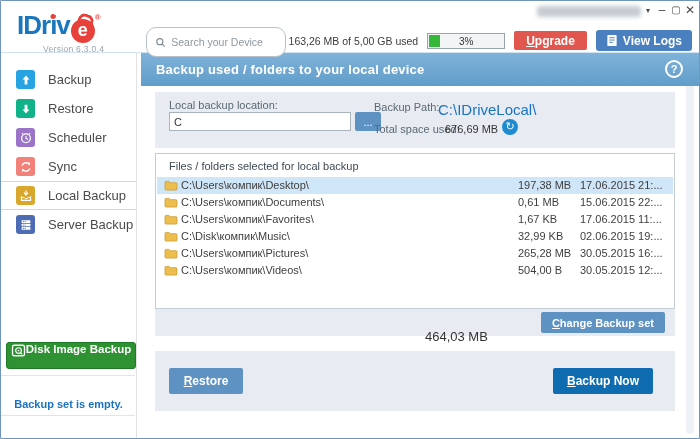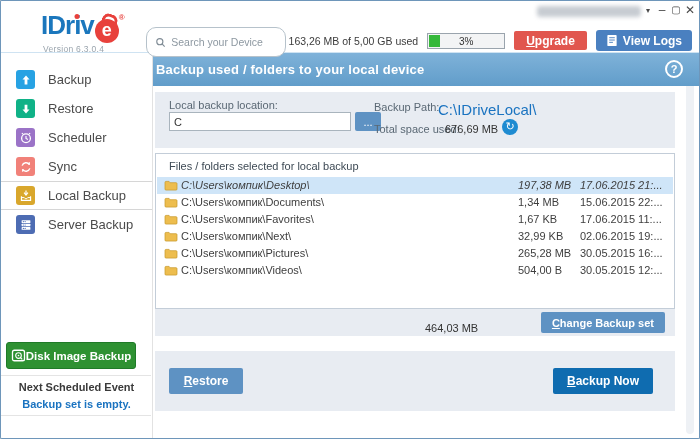--- a/index.html
+++ b/index.html
@@ -13,47 +13,47 @@
   .titlebar { position:absolute; top:0; right:0; height:20px; width:340px; z-index:30; }
   .blur-pill { position:absolute; right:58px; top:5px; width:104px; height:11px; background:#c7ccd2; border-radius:3px; filter:blur(2px); }
   .win-ctl { position:absolute; top:2px; font-size:12px; color:#4a4a4a; cursor:default; width:14px; text-align:center; }
   .caret { right:44px; font-size:8px; top:5px; }
   .minz { right:30px; }
   .maxz { right:16px; font-size:10px; top:3px; }
   .closez { right:2px; }
   
   .topbar { position:absolute; left:0; top:0; width:100%; height:52px; background:#fff; border-bottom:1px solid #cfe3f2; z-index:10; }
   .logo { position:absolute; left:16px; top:4px; }
-  .brand { font-size:26px; font-weight:bold; color:#1b77bd; letter-spacing:-1px; line-height:26px;margin-left:24px; }
+  .brand { font-size:26px; font-weight:bold; color:#1b77bd; letter-spacing:-1px; line-height:26px; }
   .brand .i-dotted { position:relative; display:inline-block; }
   .brand .i-dotted::before { content:''; position:absolute; top:1.5px; left:50%; transform:translateX(-50%); width:5px; height:5px; border-radius:50%; background:#e8413c; }
   .brand-e { position:relative; display:inline-block; width:24px; height:24px; background:#e8413c; color:#fff; border-radius:50%; text-align:center; line-height:23px; font-size:18px; font-weight:bold; letter-spacing:0; vertical-align:-2px; margin-left:1px; }
   .brand-e::before { content:''; position:absolute; top:-5px; right:1px; width:10px; height:8px; border:3px solid #e8413c; border-bottom:none; border-radius:7px 7px 0 0; transform:rotate(18deg); }
   .reg { font-size:8px; color:#e8413c; vertical-align:14px; letter-spacing:0; }
   .version { font-size:8.5px; color:#9aa4ad; margin-top:1px; margin-left:26px; letter-spacing:.3px; }
   .search { position:absolute; left:145px; top:26px; width:140px; height:19px; border:1px solid #b6c2cb; border-radius:10px; display:flex; align-items:center; padding:14px 8px; background:#fff; }
   .search input { border:none; outline:none; font-size:10.5px; color:#555; width:100%; margin-left:5px; font-family:"Liberation Sans", sans-serif; }
   .search input::placeholder { color:#8d98a1; }
   .topright { position:absolute; right:7px; top:29px; display:flex; align-items:center; gap:9px; }
   .usage-text { font-size:10.5px; color:#3c3c3c; white-space:nowrap; }
   .pbar { position:relative; width:78px; height:16px; border:1px solid #9aa4ad; background:#f3f4f5; }
   .pfill { position:absolute; left:1px; top:1px; bottom:1px; width:14%; background:#35b83a; }
   .plabel { position:absolute; inset:0; text-align:center; font-size:10px; color:#333; line-height:15px; }
   .btn-upgrade { background:#e1564e; color:#fff; border:none; border-radius:2px; height:19px; padding:0 12px; font-size:12px; font-weight:bold; cursor:pointer; font-family:"Liberation Sans", sans-serif; }
   .btn-viewlogs { display:flex; align-items:center; gap:5px; background:#4a80c0; color:#fff; border:none; border-radius:3px; height:21px; padding:0 10px; font-size:12px; font-weight:bold; cursor:pointer; font-family:"Liberation Sans", sans-serif; }
   .accel { display:inline-block; }
   .accel::first-letter { text-decoration:underline; }
   
-  .sidebar { position:absolute; left:0; top:52px; bottom:0; width:152px; background:#fff; border-right:1px solid #e2e2e2; z-index:5; }
+  .sidebar { position:absolute; left:0; top:52px; bottom:0; width:136px; background:#fff; border-right:1px solid #e2e2e2; z-index:5; }
   .snav { padding-top:12px; }
   .sitem { display:flex; align-items:center; height:29px; padding-left:15px; cursor:pointer; }
   .sitem.sel { border-top:1px solid #d6d6d6; border-bottom:1px solid #d6d6d6; background:#fff; }
   .sicon { width:19px; height:19px; border-radius:3px; display:inline-flex; align-items:center; justify-content:center; flex:none; }
   .slabel { font-size:13px; color:#4b4b4b; margin-left:13px; }
-  .disk-btn { position:absolute; left:5px; top:289px; width:130px; height:27px; background:#2e9132; border:1px solid #1f7a28; border-radius:3px; color:#fff; font-weight:bold; font-size:11.5px; display:flex; align-items:center; justify-content:center; cursor:pointer; font-family:"Liberation Sans", sans-serif; }
+  .disk-btn { position:absolute; left:5px; top:289px; width:130px; height:27px; background:#2e9132; border:1px solid #1f7a28; border-radius:3px; color:#fff; font-weight:bold; font-size:11.5px; display:flex; justify-content:center; cursor:pointer; font-family:"Liberation Sans", sans-serif; }
   .s-hr { position:absolute; left:0; right:1px; border-top:1px solid #e4e4e4; }
   .hr1 { top:322px; } .hr2 { top:362px; }
   .next-title { position:absolute; top:328px; width:100%; text-align:center; font-size:11px; font-weight:bold; color:#3a3a3a; }
   .next-status { position:absolute; top:345px; width:100%; text-align:center; font-size:11px; font-weight:bold; color:#1a73c0; }
   
   .main { position:absolute; left:140px; top:52px; right:0; bottom:0; background:#fff; }
   .gutter { position:absolute; right:5px; top:4px; bottom:4px; width:8px; background:#eef1f5; border-radius:4px; }
   .mheader { position:absolute; left:0; right:0; top:0; height:33px; background:linear-gradient(#7fb2d9,#619dca); display:flex; align-items:center; }
   .mtitle { color:#fff; font-size:13px; font-weight:bold; margin-left:15px; letter-spacing:.2px; }
   .help { position:absolute; right:16px; top:7px; width:18px; height:18px; border:2px solid #fff; border-radius:50%; color:#fff; font-size:11px; font-weight:bold; text-align:center; line-height:15px; cursor:pointer; }
@@ -66,29 +66,29 @@
   .bp-label { position:absolute; left:219px; top:9px; }
   .bp-link { position:absolute; left:283px; top:9px; font-size:15px; color:#1a73c0; cursor:pointer; }
   .tsu-label { position:absolute; left:219px; top:31px; }
   .tsu-value { position:absolute; left:290px; top:31px; font-size:11px; color:#333; }
   .refresh { position:absolute; left:347px; top:27px; width:16px; height:16px; border-radius:50%; background:#1e8bd1; color:#fff; font-size:11px; line-height:15px; text-align:center; cursor:pointer; }
   .panel2 { top:100px; height:183px; }
   .tablebox { position:absolute; left:0; right:0; top:0; height:156px; background:#fff; border:1px solid #c3cdd8; }
   .tlabel { position:absolute; left:13px; top:6px; font-size:11px; color:#3e4a55; }
   .flist { position:absolute; left:1px; right:1px; top:23px; }
   .frow { position:relative; height:17px; cursor:default; }
-  .frow.selected { background:#cfe5f8;font-style:italic; }
+  .frow.selected { background:#cfe5f8; }
   .ficon { position:absolute; left:7px; top:2px; }
   .fpath, .fsize, .fdate { position:absolute; top:2px; font-size:11px; color:#3e3e3e; white-space:nowrap; }
   .fpath { left:24px; }
   .fsize { left:361px; }
   .fdate { left:423px; }
   .tfooter { position:absolute; left:0; right:0; bottom:0; height:27px; }
   .sum-label { position:absolute; left:13px; top:7px; font-size:11px; color:#4a545e; }
-  .sum-value { position:absolute; left:270px; top:13px; font-size:11px; color:#333; }
+  .sum-value { position:absolute; left:270px; top:20px; font-size:13px; color:#333; }
   .btn-blue { background:#5e92c3; color:#fff; border:none; border-radius:2px; font-size:11px; font-weight:bold; cursor:pointer; font-family:"Liberation Sans", sans-serif; }
   .btn-changeset { position:absolute; right:10px; top:3px; height:21px; padding:0 11px; }
   .panel3 { top:298px; height:60px; }
   .btn-restore { position:absolute; left:14px; top:17px; width:74px; height:26px; font-size:12px; }
   .btn-schedule { position:absolute; right:130px; top:17px; height:26px; padding:0 12px; font-size:12px; }
   .btn-backupnow { position:absolute; right:22px; top:17px; height:26px; padding:0 14px; font-size:12px; background:#0f6cb0; color:#fff; border:none; border-radius:2px; font-weight:bold; cursor:pointer; font-family:"Liberation Sans", sans-serif; }
   svg { display:block; }
 </style>
 </head>
 <body>
@@ -206,21 +206,20 @@
     <button class="disk-btn">
       <svg width="15" height="15" viewBox="0 0 16 16">
         <rect x="1.6" y="2.4" width="12.8" height="11.2" rx="2" fill="none" stroke="#fff" stroke-width="1.4"></rect>
         <circle cx="8" cy="8" r="3" fill="none" stroke="#fff" stroke-width="1.2"></circle>
         <circle cx="8" cy="8" r="0.9" fill="#fff"></circle>
         <line x1="10.2" y1="10.4" x2="12" y2="12.1" stroke="#fff" stroke-width="1.2"></line>
       </svg>
       <span>Disk Image Backup</span>
     </button>
     <div class="s-hr hr1"></div>
-    <div class="next-title">Next Scheduled Event</div>
     <div class="next-status">Backup set is empty.</div>
     <div class="s-hr hr2"></div>
   </div>
 
   <div class="main">
     <div class="gutter"></div>
     <div class="mheader">
       <span class="mtitle">Backup used / folders to your local device</span>
       <span class="help">?</span>
     </div>
@@ -250,40 +249,40 @@
     <span class="fsize">197,38 MB</span>
     <span class="fdate">17.06.2015 21:...</span>
   </div>
             <div class="frow">
     <span class="ficon">
       <svg width="14" height="12" viewBox="0 0 15 13">
         <path d="M1 3.6 C1 3 1.4 2.6 2 2.6 H5.4 L6.6 4 H13 C13.6 4 14 4.4 14 5 V11 C14 11.6 13.6 12 13 12 H2 C1.4 12 1 11.6 1 11 Z" fill="#edbd4e" stroke="#c99b2d" stroke-width="0.8"></path>
       </svg>
     </span>
     <span class="fpath">C:\Users\компик\Documents\</span>
-    <span class="fsize">1,34 MB</span>
+    <span class="fsize">0,61 MB</span>
     <span class="fdate">15.06.2015 22:...</span>
   </div>
             <div class="frow">
     <span class="ficon">
       <svg width="14" height="12" viewBox="0 0 15 13">
         <path d="M1 3.6 C1 3 1.4 2.6 2 2.6 H5.4 L6.6 4 H13 C13.6 4 14 4.4 14 5 V11 C14 11.6 13.6 12 13 12 H2 C1.4 12 1 11.6 1 11 Z" fill="#edbd4e" stroke="#c99b2d" stroke-width="0.8"></path>
       </svg>
     </span>
     <span class="fpath">C:\Users\компик\Favorites\</span>
     <span class="fsize">1,67 KB</span>
     <span class="fdate">17.06.2015 11:...</span>
   </div>
             <div class="frow">
     <span class="ficon">
       <svg width="14" height="12" viewBox="0 0 15 13">
         <path d="M1 3.6 C1 3 1.4 2.6 2 2.6 H5.4 L6.6 4 H13 C13.6 4 14 4.4 14 5 V11 C14 11.6 13.6 12 13 12 H2 C1.4 12 1 11.6 1 11 Z" fill="#edbd4e" stroke="#c99b2d" stroke-width="0.8"></path>
       </svg>
     </span>
-    <span class="fpath">C:\Users\компик\Next\</span>
+    <span class="fpath">C:\Disk\компик\Music\</span>
     <span class="fsize">32,99 KB</span>
     <span class="fdate">02.06.2015 19:...</span>
   </div>
             <div class="frow">
     <span class="ficon">
       <svg width="14" height="12" viewBox="0 0 15 13">
         <path d="M1 3.6 C1 3 1.4 2.6 2 2.6 H5.4 L6.6 4 H13 C13.6 4 14 4.4 14 5 V11 C14 11.6 13.6 12 13 12 H2 C1.4 12 1 11.6 1 11 Z" fill="#edbd4e" stroke="#c99b2d" stroke-width="0.8"></path>
       </svg>
     </span>
     <span class="fpath">C:\Users\компик\Pictures\</span>

